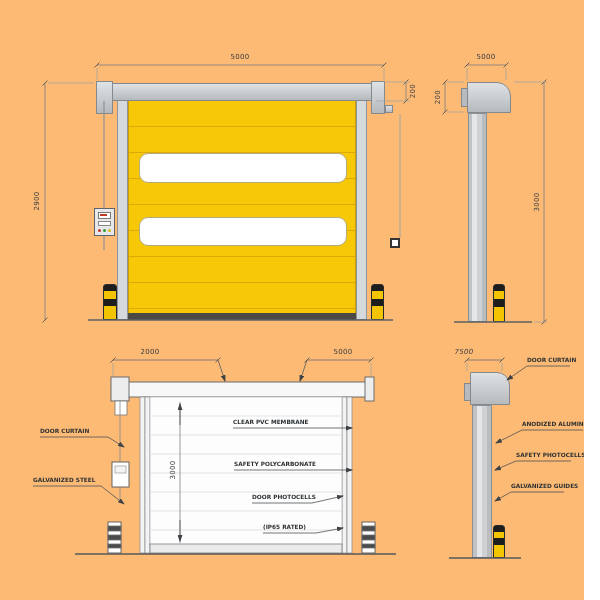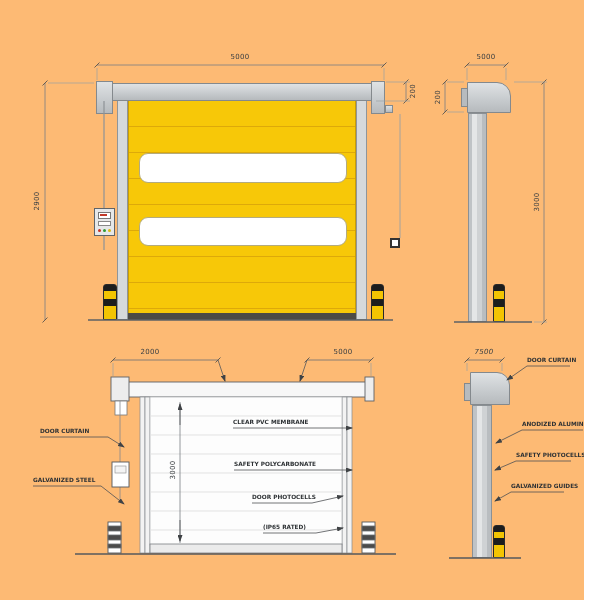--- a/index.html
+++ b/index.html
@@ -221,21 +221,21 @@
   <div class="dim r" style="left:413px;top:91px;">200</div>
 
   <div class="dim c" style="left:486px;top:57px;">5000</div>
   <div class="dim r" style="left:438px;top:97px;">200</div>
   <div class="dim r" style="left:537px;top:202px;">3000</div>
 
   <div class="dim c" style="left:150px;top:352px;">2000</div>
   <div class="dim c" style="left:343px;top:352px;">5000</div>
   <div class="dim r" style="left:173px;top:470px;">3000</div>
 
-  <div class="dim c" style="left:484px;top:352px;font-style:italic;">7500</div>
+  <div class="dim c" style="left:464px;top:352px;font-style:italic;">7500</div>
 
   <div class="lbl" style="left:40px;top:428px;">DOOR CURTAIN</div>
   <div class="lbl" style="left:33px;top:477px;">GALVANIZED STEEL</div>
   <div class="lbl" style="left:233px;top:419px;">CLEAR PVC MEMBRANE</div>
   <div class="lbl" style="left:234px;top:461px;">SAFETY POLYCARBONATE</div>
   <div class="lbl" style="left:252px;top:494px;">DOOR PHOTOCELLS</div>
   <div class="lbl" style="left:263px;top:524px;">(IP65 RATED)</div>
 
   <div class="lbl" style="left:527px;top:357px;">DOOR CURTAIN</div>
   <div class="lbl" style="left:522px;top:421px;">ANODIZED ALUMINIUM</div>

